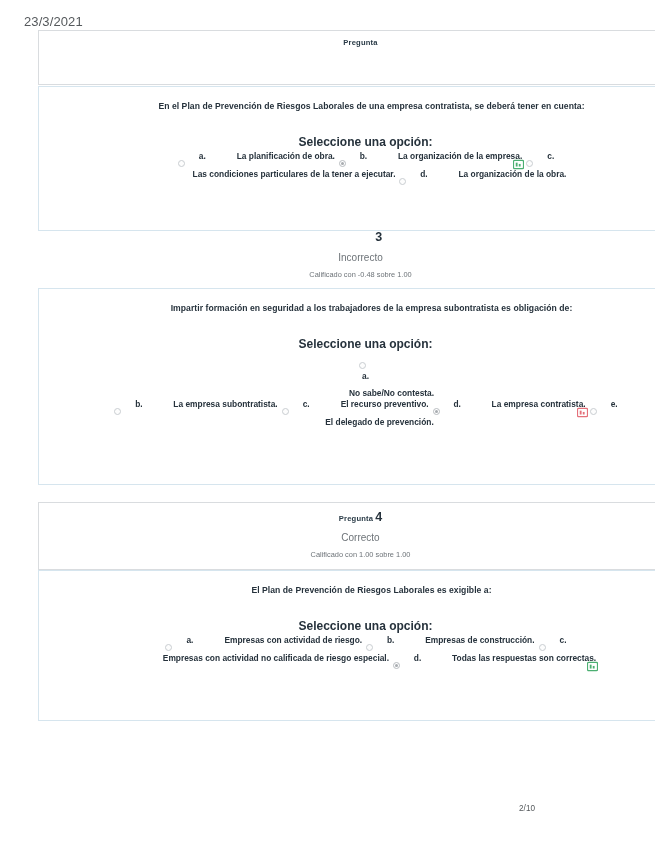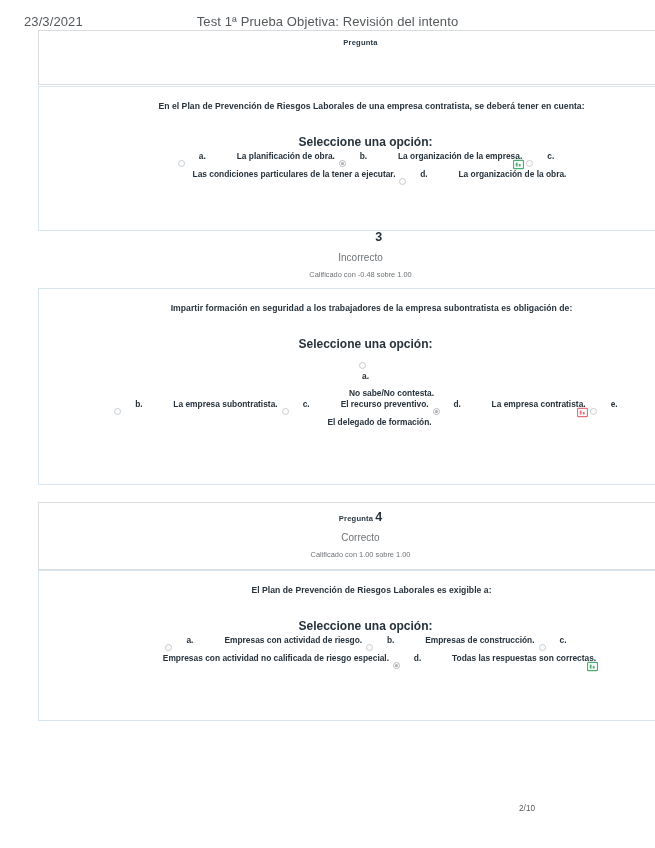--- a/index.html
+++ b/index.html
@@ -202,21 +202,20 @@
     display: block;
     width: 11px;
     height: 11px;
   }
 </style>
 </head>
 <body>
 
 <div class="print-header">
   <span class="ph-date">23/3/2021</span>
-  <span class="ph-title">Test 1ª Prueba Objetiva: Revisión del intento</span>
 </div>
 
 <div class="content" id="content">
     <div class="qbox info" style="top: 30px; min-height: 55px;">
       <div class="q-label"><span>Pregunta</span></div>
     </div>
     <div class="qbox body" style="top: 86px; min-height: 145px; position: absolute;">
       <div class="q-stem">En el Plan de Prevención de Riesgos Laborales de una empresa contratista, se deberá tener en cuenta:</div>
       <div class="q-prompt">Seleccione una opción:</div>
       <div class="q-options"><label class="q-option"><span class="radio"></span><span class="opt-letter">a.</span><span class="opt-text">La planificación de obra.</span></label><label class="q-option"><span class="radio checked"></span><span class="opt-letter">b.</span><span class="opt-text">La organización de la empresa.</span><span class="fb-icon" style="right: -2px; top: 2px;">
@@ -234,21 +233,21 @@
     </div>
     <div class="qbox body" style="top: 288px; min-height: 197px; position: absolute;">
       <div class="q-stem">Impartir formación en seguridad a los trabajadores de la empresa subontratista es obligación de:</div>
       <div class="q-prompt">Seleccione una opción:</div>
       <div class="q-options"><label class="q-option tall"><span class="radio"></span><span class="opt-letter">a.</span><span class="opt-text">No sabe/No contesta.</span></label><label class="q-option"><span class="radio"></span><span class="opt-letter">b.</span><span class="opt-text">La empresa subontratista.</span></label><label class="q-option"><span class="radio"></span><span class="opt-letter">c.</span><span class="opt-text">El recurso preventivo.</span></label><label class="q-option"><span class="radio checked"></span><span class="opt-letter">d.</span><span class="opt-text">La empresa contratista.</span><span class="fb-icon" style="right: -2px; top: 2px;">
             <svg viewBox="0 0 12 12" aria-hidden="true">
               <rect x="0.5" y="1.5" width="11" height="9" rx="1.2" fill="none" stroke="#e4707a" stroke-width="1.4"></rect>
               <rect x="3" y="4" width="2" height="4.2" fill="#e4707a"></rect>
               <rect x="6.3" y="5.4" width="2" height="2.8" fill="#e4707a"></rect>
             </svg>
-          </span></label><label class="q-option"><span class="radio"></span><span class="opt-letter">e.</span><span class="opt-text">El delegado de formación.</span></label></div>
+          </span></label><label class="q-option"><span class="radio"></span><span class="opt-letter">e.</span><span class="opt-text">El delegado de prevención.</span></label></div>
     </div>
     <div class="qbox info" style="top: 502px; min-height: 49px;">
       <div class="q-label"><span>Pregunta</span><span class="q-num" style="color: rgb(38, 50, 60);">4</span></div>
       <div class="q-state">Correcto</div>
       <div class="q-grade">Calificado con 1.00 sobre 1.00</div>
     </div>
     <div class="qbox body" style="top: 570px; min-height: 151px; position: absolute;">
       <div class="q-stem">El Plan de Prevención de Riesgos Laborales es exigible a:</div>
       <div class="q-prompt">Seleccione una opción:</div>
       <div class="q-options"><label class="q-option"><span class="radio"></span><span class="opt-letter">a.</span><span class="opt-text">Empresas con actividad de riesgo.</span></label><label class="q-option"><span class="radio"></span><span class="opt-letter">b.</span><span class="opt-text">Empresas de construcción.</span></label><label class="q-option"><span class="radio"></span><span class="opt-letter">c.</span><span class="opt-text">Empresas con actividad no calificada de riesgo especial.</span></label><label class="q-option"><span class="radio checked"></span><span class="opt-letter">d.</span><span class="opt-text">Todas las respuestas son correctas.</span><span class="fb-icon" style="right: -2px; top: 2px;">

